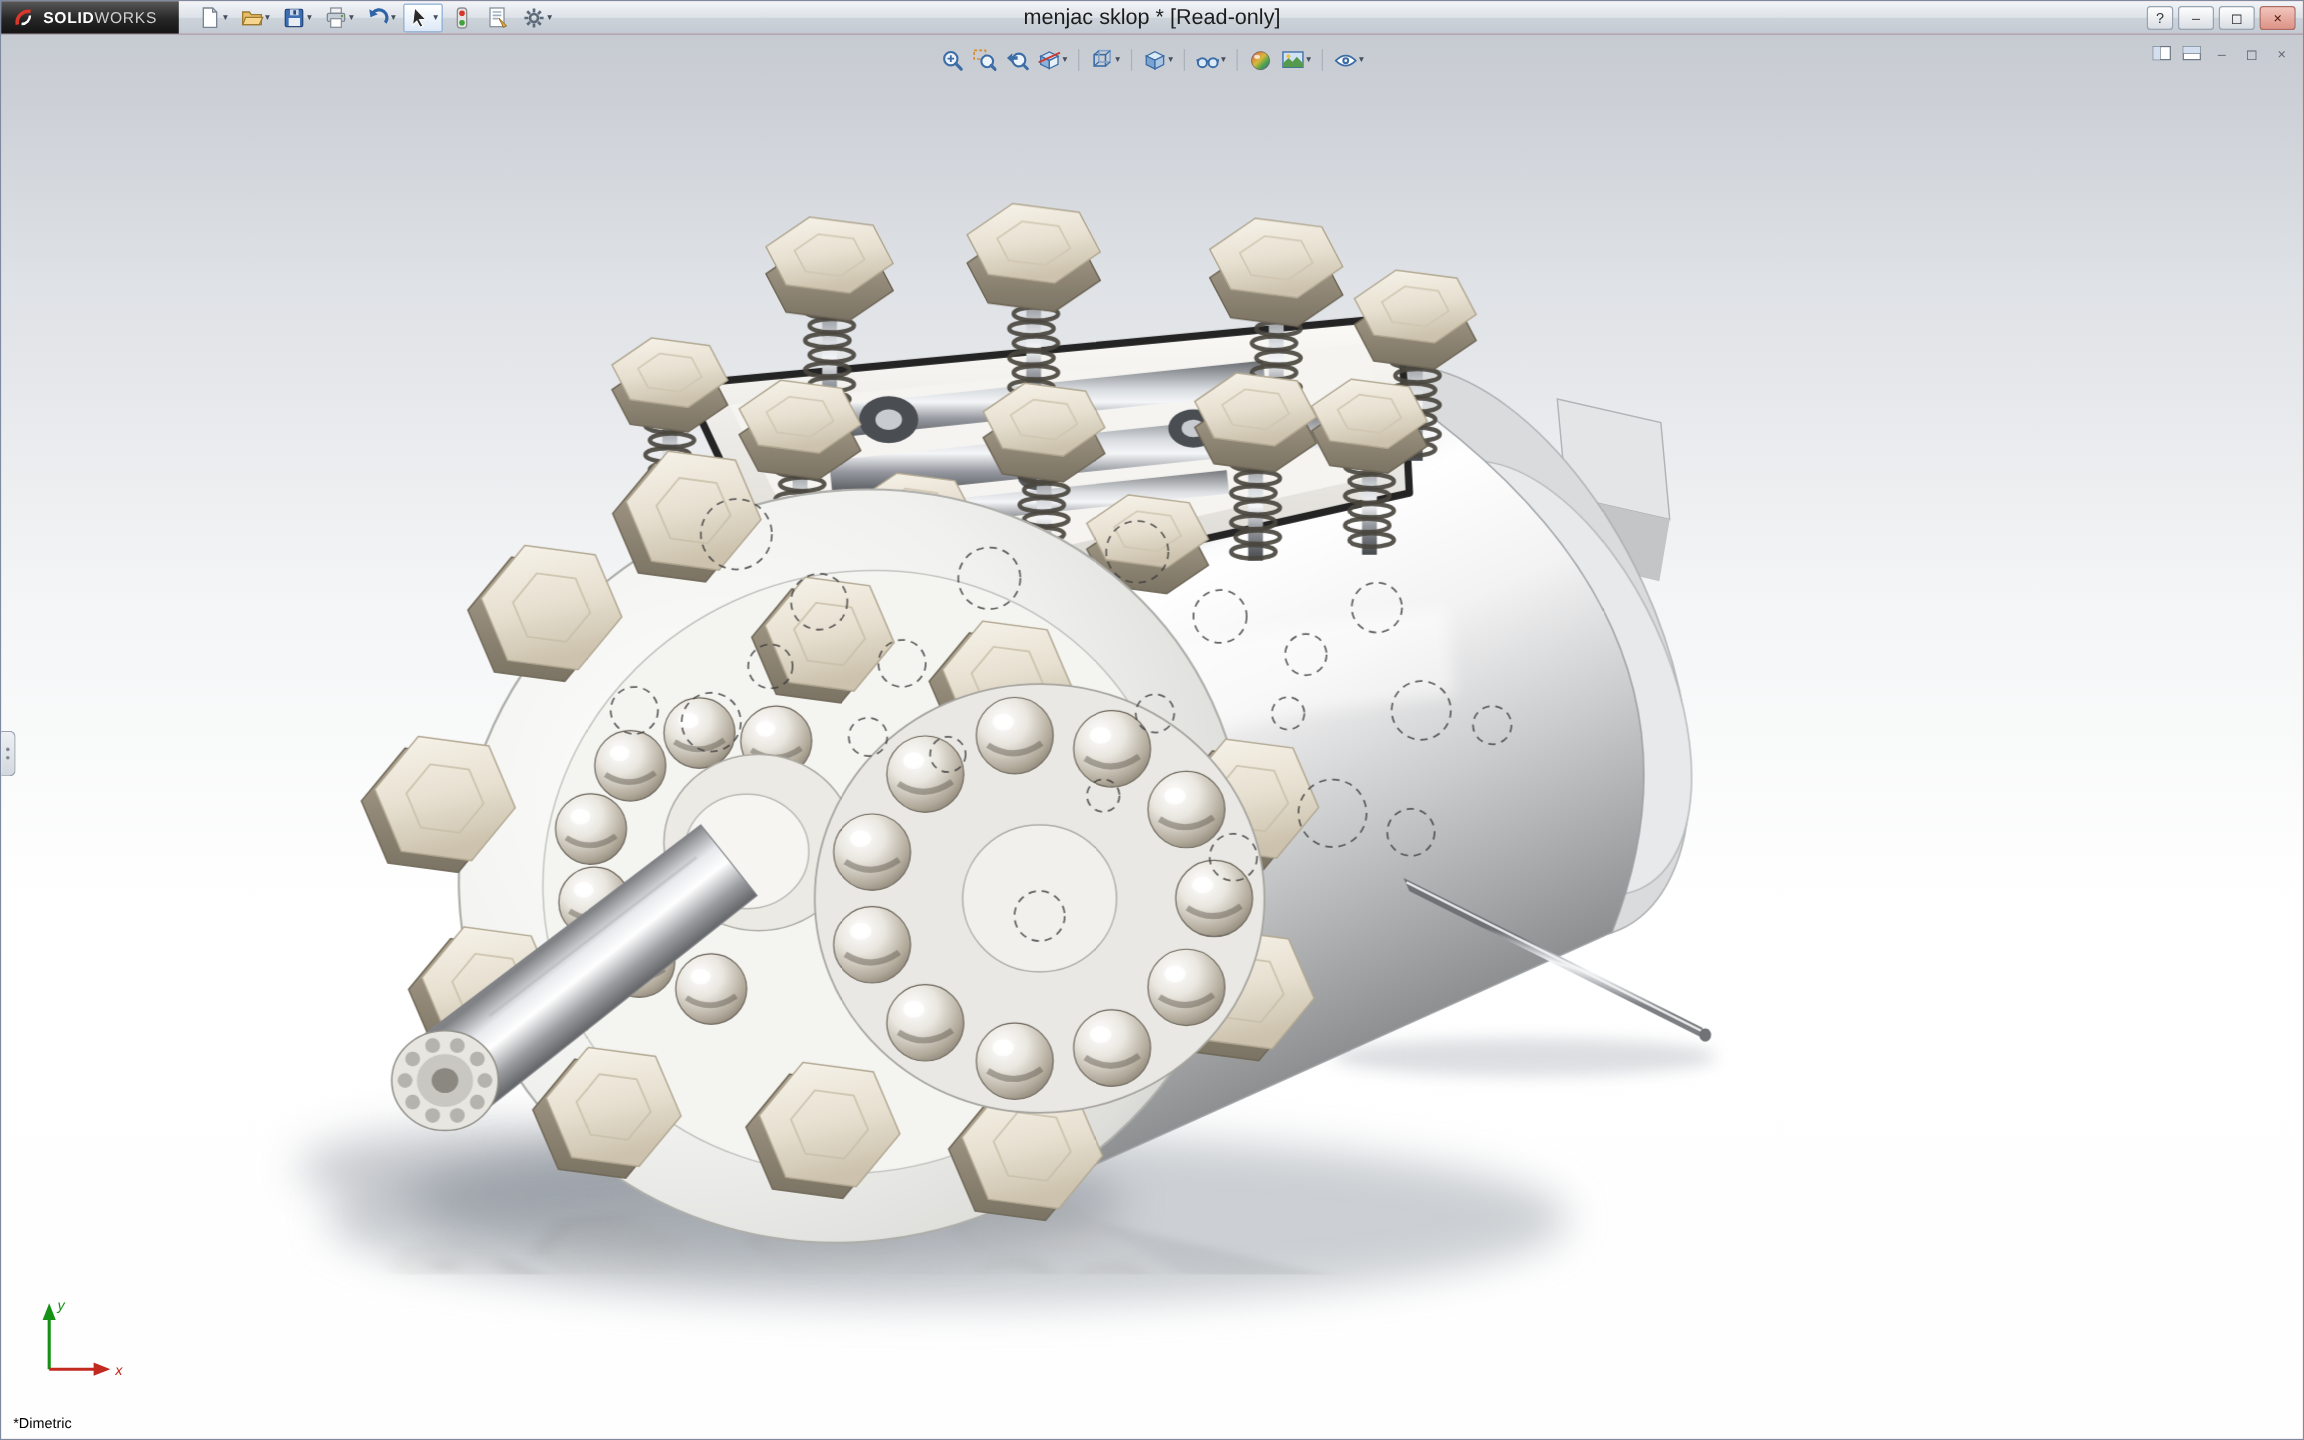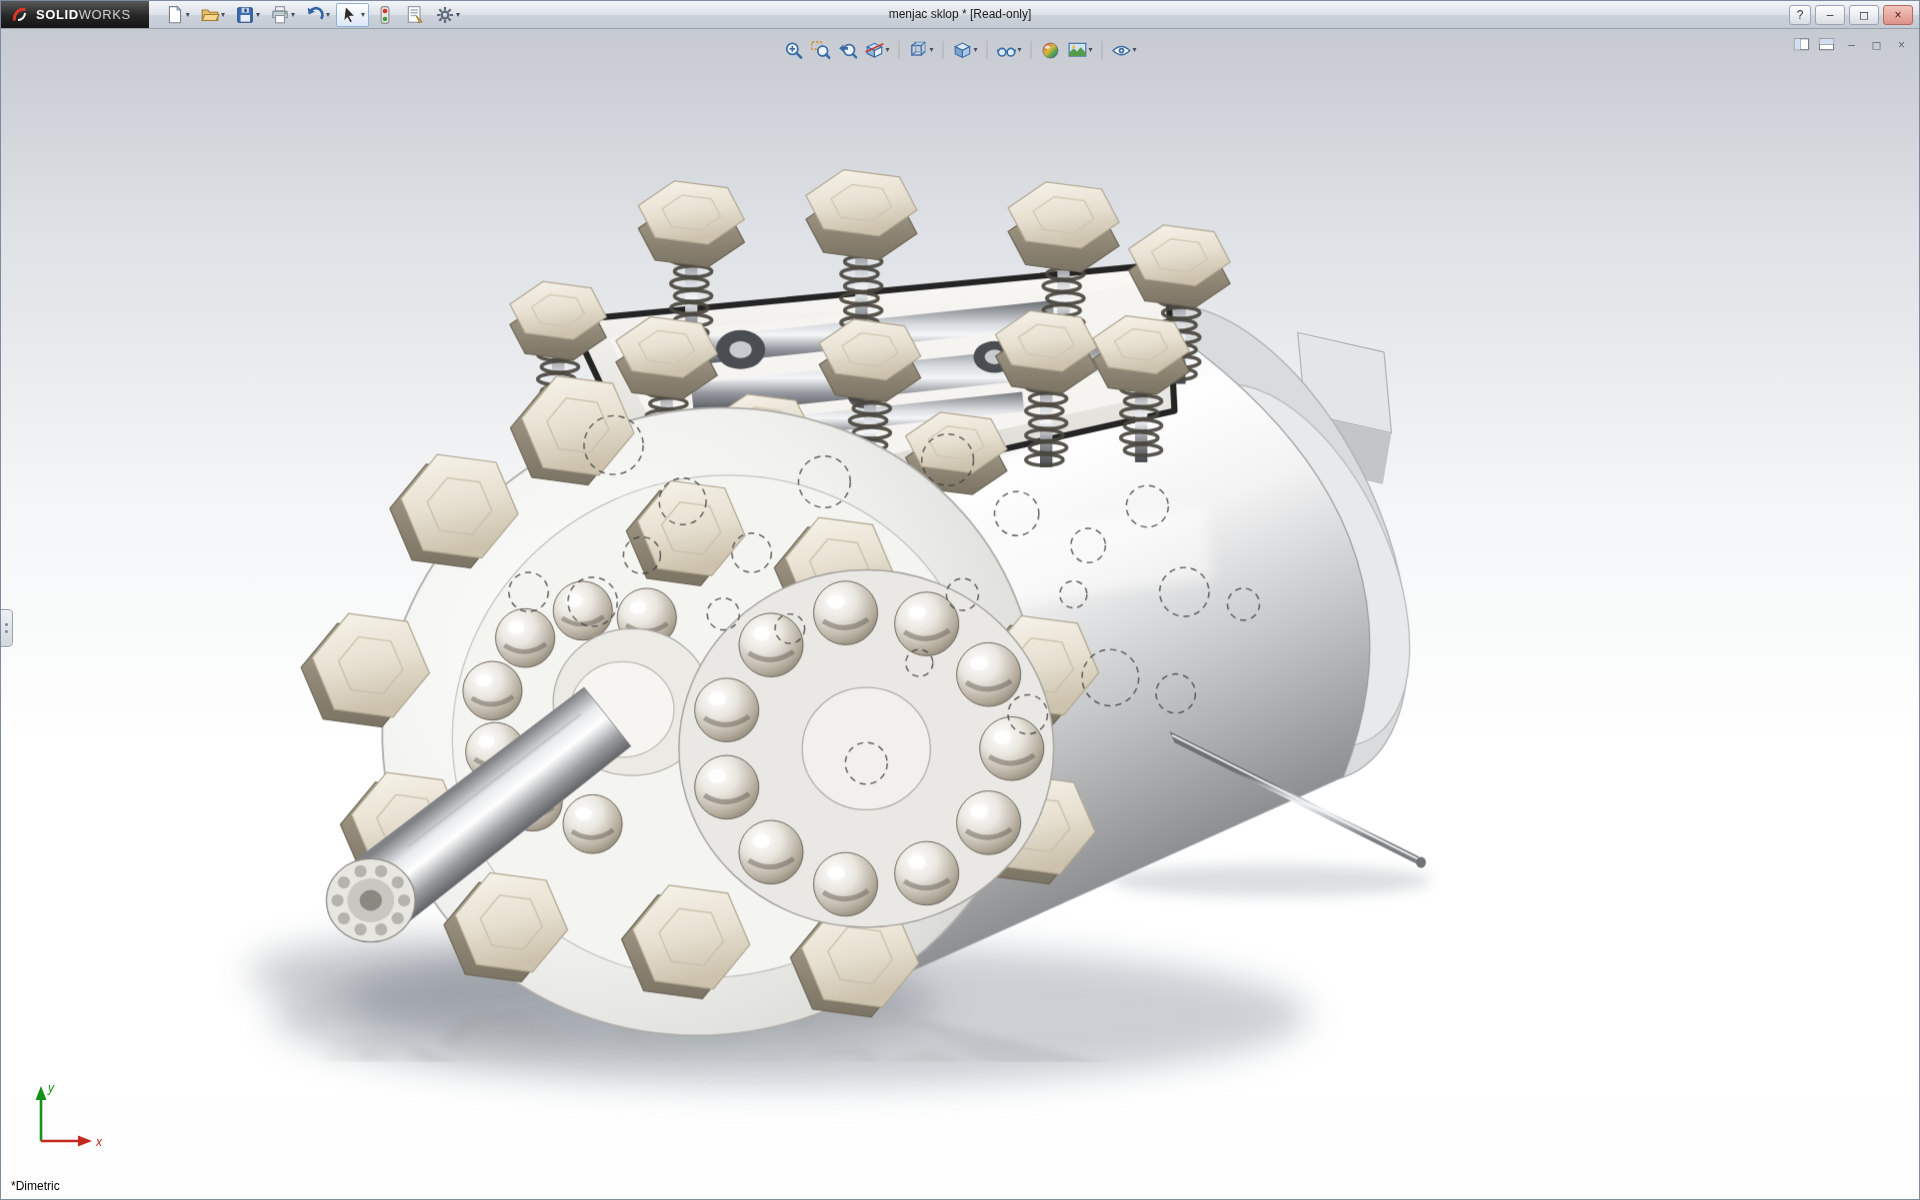--- a/index.html
+++ b/index.html
@@ -11,21 +11,21 @@
     background:linear-gradient(#f2f5f8,#dde2e8 50%,#ccd3db 52%,#c3cad3);border-bottom:1px solid #97a1ad}
   .logo{height:100%;display:flex;align-items:center;gap:7px;padding:0 18px 0 10px;
     background:linear-gradient(#585858,#262626 55%,#141414);color:#fff}
   .brand{font-size:13px;letter-spacing:.6px;white-space:nowrap}
   .brand b{font-weight:bold;color:#fff}
   .brand span{font-weight:normal;color:#cfcfcf}
   .tb{display:flex;align-items:center;margin-left:12px;gap:2px}
   .tb-btn{display:flex;align-items:center;height:24px;padding:1px 3px;border:1px solid transparent;border-radius:2px}
   .tb-btn.active{background:linear-gradient(#ffffff,#dce8f7);border-color:#8fb0d8}
   .caret{font-size:8px;color:#45505e;margin-left:1px;line-height:1}
-  .titletext{position:absolute;left:50%;top:0;transform:translateX(-50%);line-height:27px;font-size:12px;color:#1c1c1c;white-space:nowrap}
+  .titletext{position:absolute;left:50%;top:0;transform:translateX(-50%);line-height:27px;font-size:18px;color:#1c1c1c;white-space:nowrap}
   .winctl{margin-left:auto;display:flex;align-items:center;gap:4px;padding-right:6px}
   .winbtn{min-width:30px;height:20px;display:flex;align-items:center;justify-content:center;font-size:12px;color:#333;
     border:1px solid #9aa4b0;border-radius:3px;background:linear-gradient(#fefefe,#d9dee4)}
   .winbtn.help{min-width:22px}
   .winbtn.close{background:linear-gradient(#f2c5bc,#dd9287);border-color:#b06a5e;color:#4a150c}
 
   
   .viewport{position:relative;flex:1;
     background:linear-gradient(180deg,#c6cad1 0%,#dfe2e6 18%,#f4f5f6 40%,#ffffff 62%,#fefefe 100%)}
   #gfx{position:absolute;inset:0;width:100%;height:100%;display:block}

